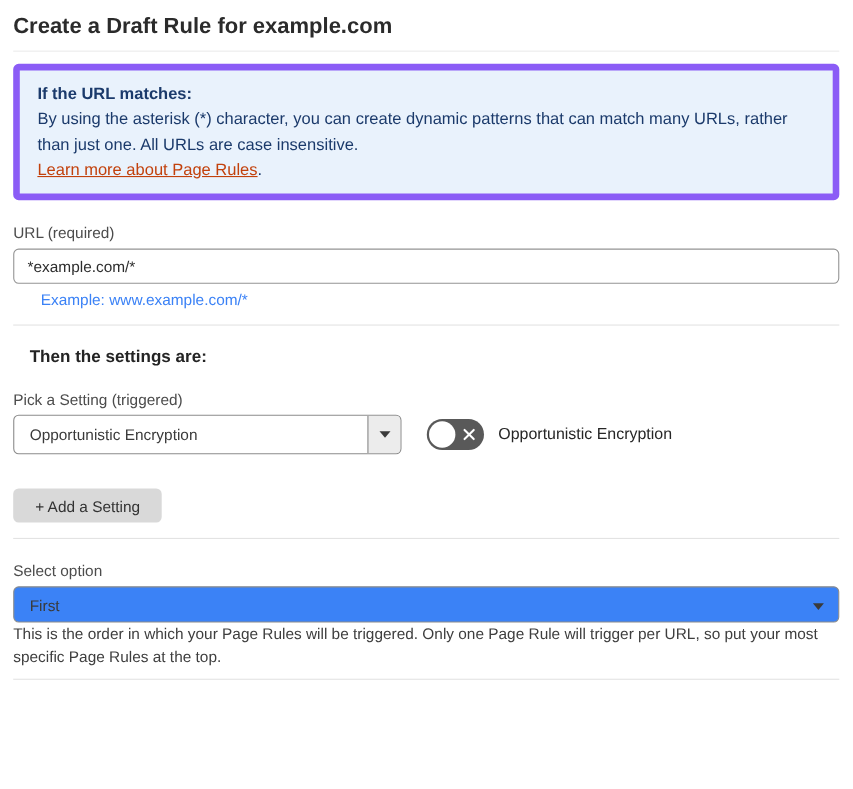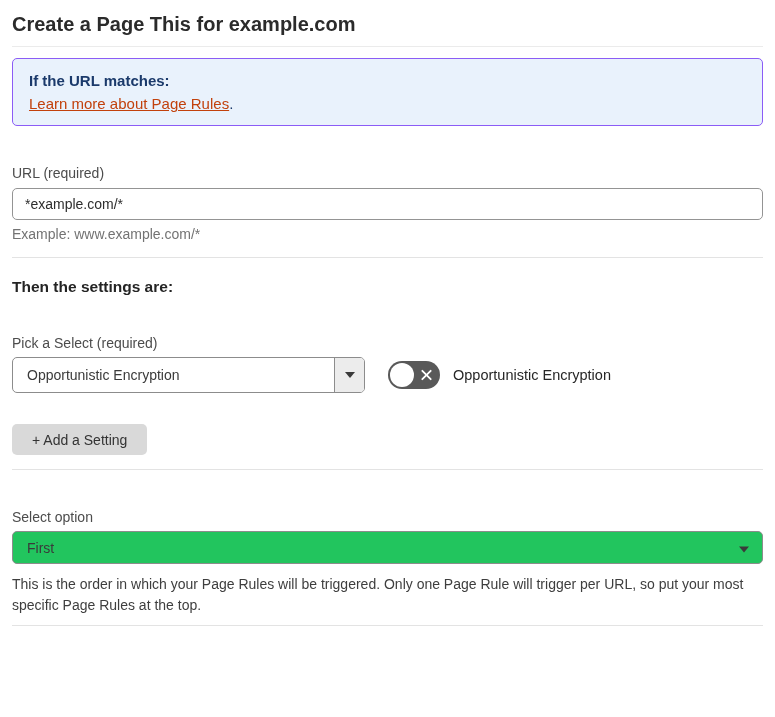--- a/index.html
+++ b/index.html
@@ -22,71 +22,73 @@
   }
   .title-divider {
     border: none;
     border-top: 1px solid #ebebeb;
     margin-top: 10px;
   }
 
   .info-box {
     margin-top: 11px;
     background: #e9f2fc;
-    border: 1px solid #8b5cf6;
+    border: 6px solid #8b5cf6;
     border-radius: 5px;
     padding: 10px 16px;
     color: #1b3a6b;
     font-size: 15px;
     line-height: 23px;
   }
   .info-box .info-heading { font-weight: bold; }
   .info-box a {
     color: #c2410c;
     text-decoration: underline;
     cursor: pointer;
   }
 
   .field-label {
-    margin-top: 38px;
+    margin-top: 20px;
     font-size: 14px;
     color: #4c4c4c;
     line-height: 18px;
   }
   .text-input {
     display: block;
     margin-top: 6px;
     width: 100%;
     height: 32px;
     border: 1px solid #949494;
     border-radius: 5px;
     padding: 0 12px;
     font-size: 14px;
     font-family: "Liberation Sans", sans-serif;
     color: #2d2d2d;
     background: #fff;
   }
   .hint-text {
     margin-top: 5px;
     font-size: 14px;
-    color: #737373;
+    color: #3b82f6;
     line-height: 18px;
+    margin-left: 25px;
   }
 
   .section-divider {
     border: none;
     border-top: 1px solid #e3e3e3;
     margin-top: 14px;
   }
   .section-heading {
     margin-top: 19px;
     font-size: 15.5px;
     font-weight: bold;
     color: #242424;
     line-height: 19px;
+    margin-left: 15px;
   }
   .section-heading.order { margin-top: 19px; }
 
   .setting-row {
     margin-top: 5px;
     display: flex;
     align-items: center;
   }
   .setting-dropdown {
     width: 353px;
@@ -169,70 +171,71 @@
   .btn-blue { background: #0b6ce8; color: #ffffff; }
   .add-setting-btn { margin-top: 31px; }
 
   .order-select {
     position: relative;
     margin-top: 5px;
     width: 100%;
     height: 33px;
     border: 1px solid #8c8c8c;
     border-radius: 5px;
-    background: #22c55e;
+    background: #3b82f6;
     display: flex;
     align-items: center;
     padding: 0 14px;
     font-size: 14px;
     color: #3a3a3a;
     cursor: pointer;
   }
   .order-select .caret-down {
     position: absolute;
     right: 13px; top: 50%;
     transform: translateY(-25%);
   }
   .order-desc {
-    margin-top: 10px;
+    margin-top: 0;
     font-size: 14px;
     color: #3e3e3e;
     line-height: 21px;
     max-width: 751px;
   }
 
   .actions-divider { margin-top: 9px; }
   .actions {
     margin-top: 18px;
     display: flex;
     gap: 12px;
   }
 </style>
 </head>
 <body>
 
 <div class="page">
 
-  <h1 class="page-title">Create a Page This for example.com</h1>
+  <h1 class="page-title">Create a Draft Rule for example.com</h1>
   <hr class="title-divider">
 
   <div class="info-box">
     <div class="info-heading">If the URL matches:</div>
+    <div class="info-body">By using the asterisk (*) character, you can create dynamic patterns that can match many URLs, rather than just one. All URLs are case insensitive.</div>
     <div><a>Learn more about Page Rules</a><span>.</span></div>
   </div>
 
   <div class="field-label">URL (required)</div>
   <input class="text-input" type="text" value="*example.com/*" style="">
   <div class="hint-text">Example: www.example.com/*</div>
 
   <hr class="section-divider">
 
   <div class="section-heading">Then the settings are:</div>
 
-  <div class="field-label">Pick a Select (required)</div>
+  <div class="field-label">Pick a Setting (triggered)</div>
 
   <div class="setting-row">
     <div class="setting-dropdown">
       <div class="dd-value">Opportunistic Encryption</div>
       <div class="dd-arrow-seg">
         <span class="caret-down"></span>
       </div>
     </div>
 
     <div class="toggle">

